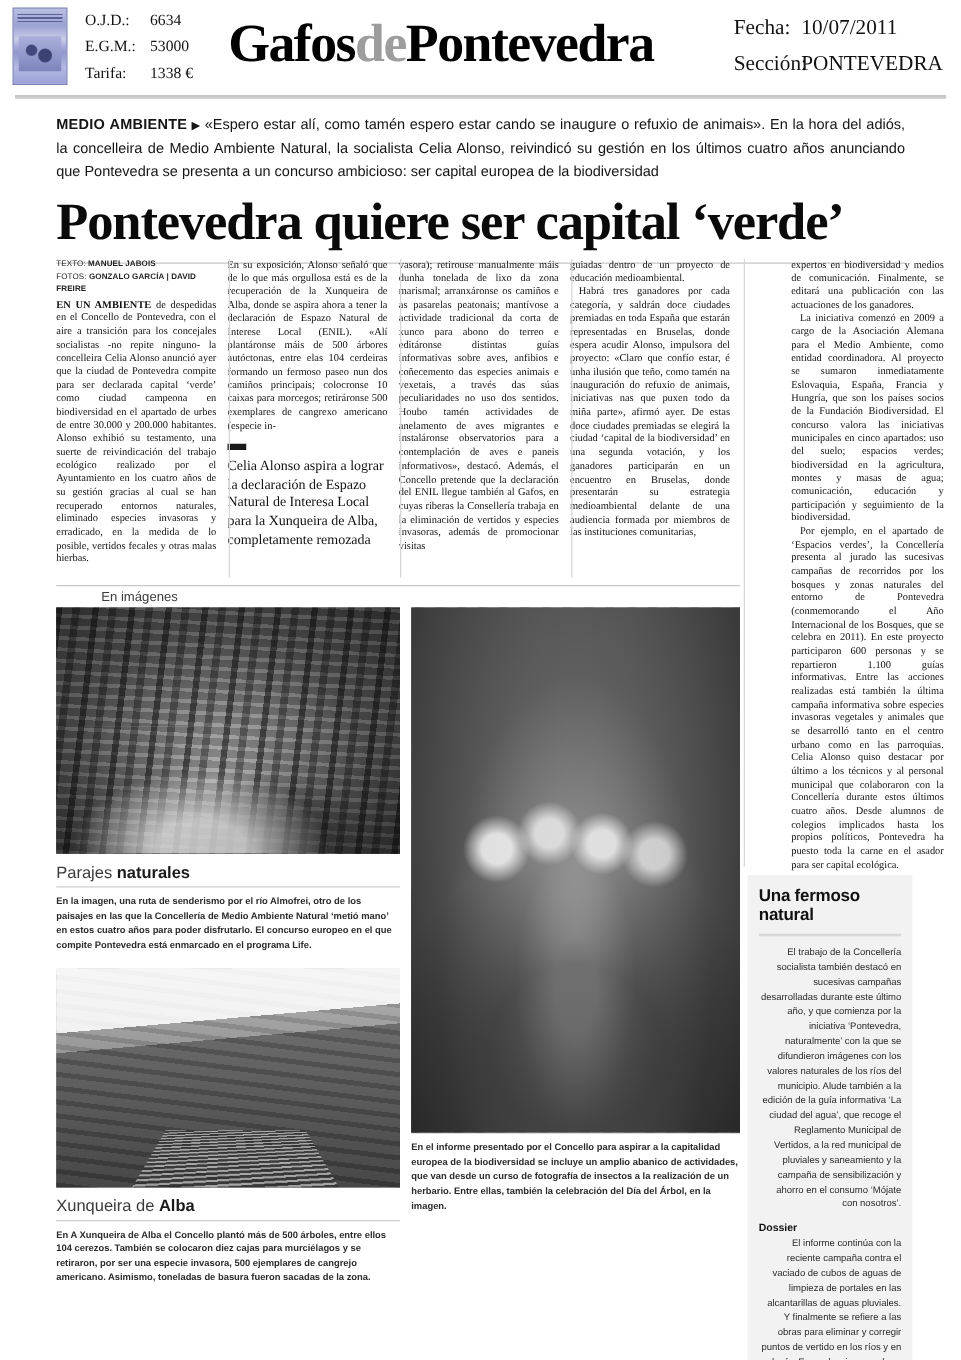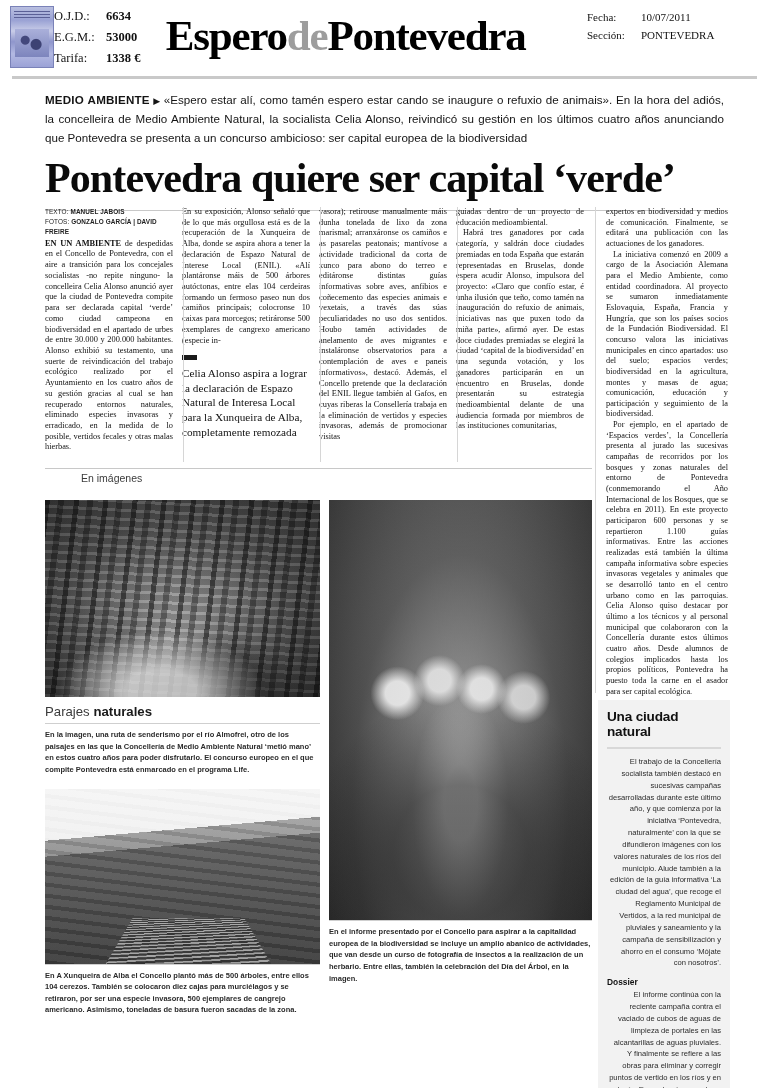--- a/index.html
+++ b/index.html
@@ -38,46 +38,47 @@
   }
   .thumb::after {
     content: "";
     position: absolute; left: 4px; right: 4px; top: 22px; height: 28px;
     background:
       radial-gradient(circle at 30% 40%, #43487c 0 4px, transparent 5px),
       radial-gradient(circle at 62% 55%, #3d4274 0 5px, transparent 6px),
       linear-gradient(180deg,#aab0da,#7d85bd);
   }
   .stats {
+    margin-left: 14px;
     font-size: 12.5px;
     line-height: 1.68;
     font-family: "Liberation Serif", serif;
   }
   .stats .row { display: flex; }
   .stats .k { width: 52px; }
-  .stats .v { font-weight: bold; }
+  .stats .v { font-weight: normal; }
 
   .logo {
     flex: 1;
     text-align: center;
     padding-top: 8px;
     white-space: nowrap;
   }
   .logo span {
     font-family: "Liberation Serif", serif;
     font-weight: bold;
     font-size: 43px;
     letter-spacing: -1.2px;
     line-height: 1;
   }
   .logo .dark { color: #000; }
   .logo .grey { color: #9d9d9d; }
 
   .meta {
-    font-size: 11px;
+    font-size: 17px;
     line-height: 1.68;
     width: 168px;
     flex: 0 0 168px;
     padding-top: 2px;
     margin-left: 36px;
   }
   .meta .row { display: flex; }
   .meta .k { width: 54px; }
 
   .rule-thick {
@@ -178,21 +179,21 @@
   
   .imgsec {
     position: absolute;
     left: 45px; top: 472px;
     width: 547px;
   }
   .imgsec-title {
     font-family: "Liberation Sans", sans-serif;
     font-size: 10.5px;
     color: #3b3b3b;
-    margin-bottom: 16px;
+    margin-bottom: 2px;
     padding-left: 36px;
   }
   .photo-grid {
     display: flex;
     gap: 9px;
   }
   .photo {
     position: relative;
     overflow: hidden;
     background: #777;
@@ -269,21 +270,21 @@
 
   
   .side-sep {
     position: absolute;
     left: 595px; top: 207px;
     width: 1px; height: 486px;
     background: #d6d6d6;
   }
   .sidecol {
     position: absolute;
-    left: 606px; top: 207px;
+    left: 633px; top: 207px;
     width: 122px;
   }
   .sidecol .bodytext { font-size: 8.3px; line-height: 1.285; }
 
   .boxed {
     position: absolute;
     left: 598px; top: 700px;
     width: 132px;
     background: #f2f2f2;
     padding: 9px 9px 12px 9px;
@@ -328,21 +329,21 @@
       <span class="k">E.G.M.:</span>
       <span class="v">53000</span>
     </div>
     <div class="row">
       <span class="k">Tarifa:</span>
       <span class="v">1338 €</span>
     </div>
   </div>
 
   <div class="logo">
-    <span class="dark">Espero</span><span class="grey">de</span><span class="dark">Pontevedra</span>
+    <span class="dark">Gafos</span><span class="grey">de</span><span class="dark">Pontevedra</span>
   </div>
 
   <div class="meta">
     <div class="row">
       <span class="k">Fecha:</span>
       <span class="v">10/07/2011</span>
     </div>
     <div class="row">
       <span class="k">Sección:</span>
       <span class="v">PONTEVEDRA</span>
@@ -416,34 +417,35 @@
 
   <div class="photo-grid">
 
     <div style="width:275px">
       <div class="photo ph-a tex-forest"></div>
       <div class="cap-title"><span>Parajes </span><b>naturales</b></div>
       <div class="cap-rule"></div>
       <div class="cap-text">En la imagen, una ruta de senderismo por el río Almofrei, otro de los paisajes en las que la Concellería de Medio Ambiente Natural ‘metió mano’ en estos cuatro años para poder disfrutarlo. El concurso europeo en el que compite Pontevedra está enmarcado en el programa Life.</div>
 
       <div class="photo ph-c tex-boardwalk" style="margin-top:13px"></div>
+      <div class="cap-title"><span>Xunqueira de </span><b>Alba</b></div>
       <div class="cap-rule"></div>
       <div class="cap-text">En A Xunqueira de Alba el Concello plantó más de 500 árboles, entre ellos 104 cerezos. También se colocaron diez cajas para murciélagos y se retiraron, por ser una especie invasora, 500 ejemplares de cangrejo americano. Asimismo, toneladas de basura fueron sacadas de la zona.</div>
     </div>
 
     <div style="width:263px">
       <div class="photo ph-b tex-kids"></div>
       <div class="cap-rule"></div>
       <div class="cap-text">En el informe presentado por el Concello para aspirar a la capitalidad europea de la biodiversidad se incluye un amplio abanico de actividades, que van desde un curso de fotografía de insectos a la realización de un herbario. Entre ellas, también la celebración del Día del Árbol, en la imagen.</div>
     </div>
   </div>
 </div>
 
 <div class="boxed">
-  <div class="boxed-title">Una ciudad natural</div>
+  <div class="boxed-title">Una fermoso natural</div>
   <div class="boxed-rule"></div>
   <div class="boxed-text">
     <p>El trabajo de la Concellería socialista también destacó en sucesivas campañas desarrolladas durante este último año, y que comienza por la iniciativa ‘Pontevedra, naturalmente’ con la que se difundieron imágenes con los valores naturales de los ríos del municipio. Alude también a la edición de la guía informativa ‘La ciudad del agua’, que recoge el Reglamento Municipal de Vertidos, a la red municipal de pluviales y saneamiento y la campaña de sensibilización y ahorro en el consumo ‘Mójate con nosotros’.</p>
   </div>
   <div class="boxed-sub">Dossier</div>
   <div class="boxed-text">
     <p>El informe continúa con la reciente campaña contra el vaciado de cubos de aguas de limpieza de portales en las alcantarillas de aguas pluviales. Y finalmente se refiere a las obras para eliminar y corregir puntos de vertido en los ríos y en la ría. Es un dossier que ahora tendrá que valorar el jurado que decidirá la suerte de Pontevedra.</p>
   </div>
 </div>
 

